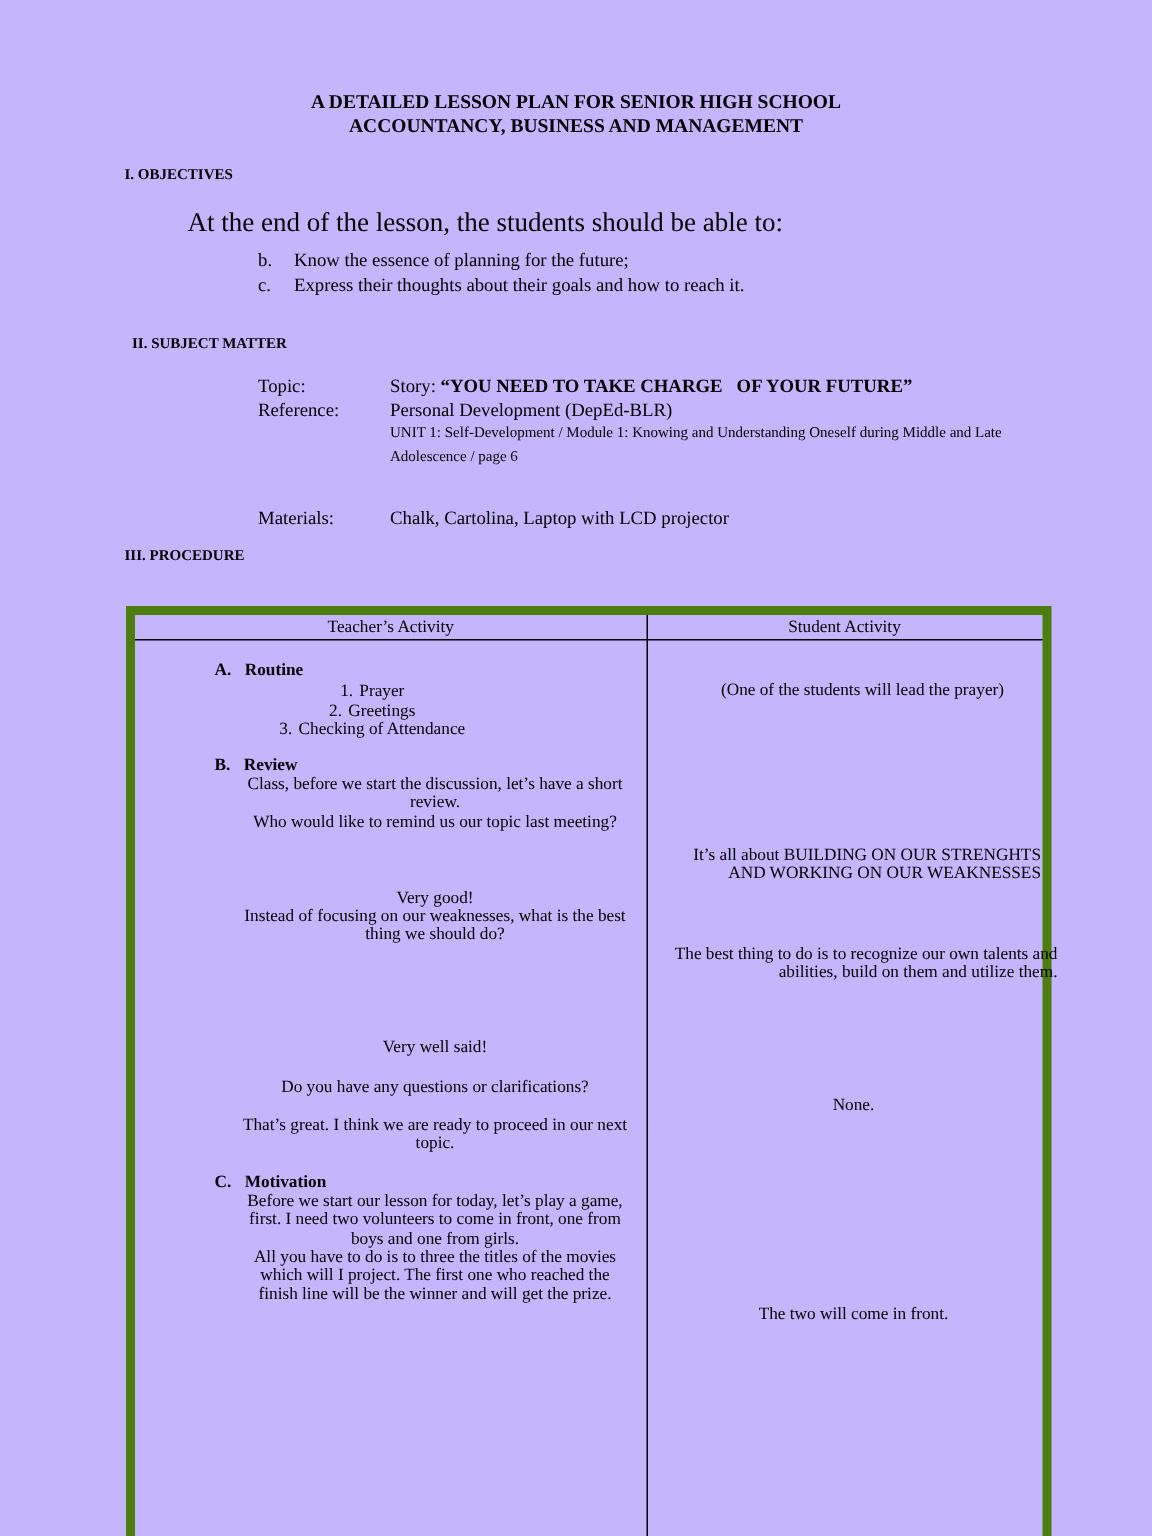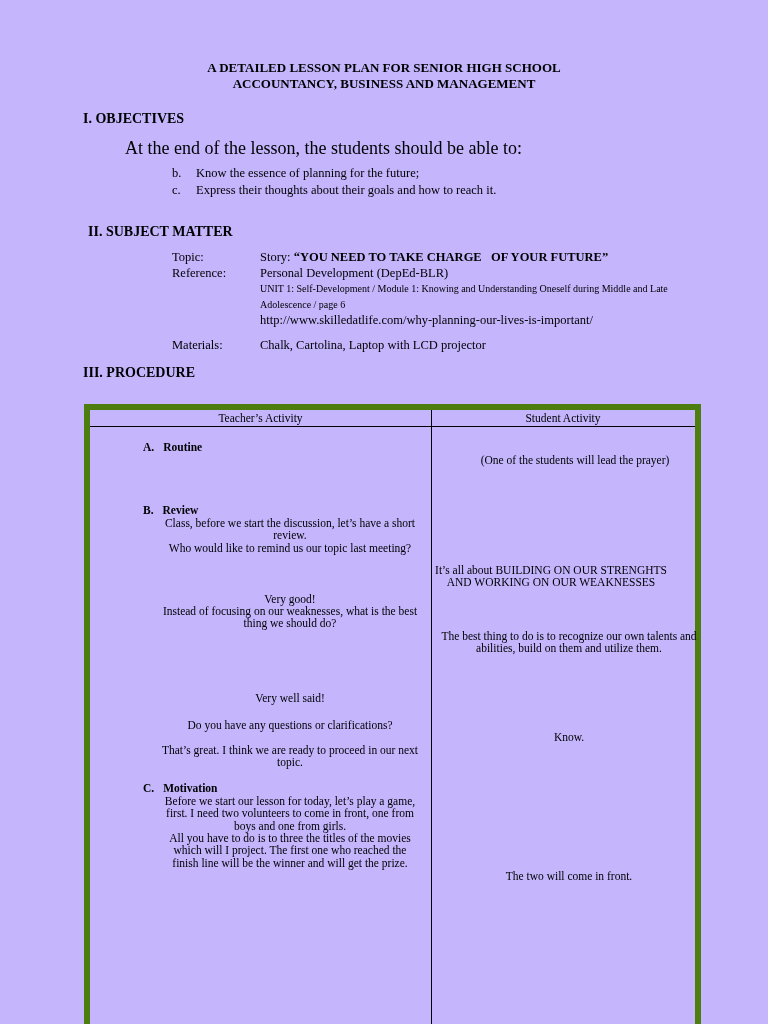--- a/index.html
+++ b/index.html
@@ -8,21 +8,21 @@
     position:relative; width:768px; height:1024px; margin:0 auto;
     background:#c4b5fd; color:#000;
     font-family:Liberation Serif, serif;
     overflow:hidden;
   }
   .abs { position:absolute; }
   .b { font-weight:bold; }
 
   .doc-title { top:60px; left:0; width:768px; text-align:center; font-weight:bold; font-size:13px; line-height:1.25; }
 
-  .h1 { font-weight:bold; font-size:14px; }
+  .h1 { font-weight:bold; font-size:10px; }
   .h-objectives { top:111px; left:83px; }
   .obj-intro { top:138px; left:125px; font-size:18px; }
   .obj-list { top:165px; left:172px; font-size:12.5px; line-height:17px; }
   .obj-item .li-label { display:inline-block; width:24px; }
 
   .h-subject { top:224px; left:88px; }
   .sm-label { font-size:12.5px; }
   .sm-value { font-size:12.5px; }
   .lbl-col { left:172px; }
   .val-col { left:260px; }
@@ -43,21 +43,21 @@
   .th.left { width:341px; }
   .th.right { flex:1; }
   .vline { position:absolute; left:341px; top:0; bottom:0; border-left:1px solid #000; }
 
   .tb { position:absolute; font-size:11.5px; line-height:1.08;text-align:center; }
   .sec .sec-t { margin-left:9px; }
   .list .li .num { display:inline-block; width:17px; }
   .list { line-height:12.5px; }
   .para { left:71px; width:258px; }
   .rc { left:341px; width:276px; text-align:center; }
-  .rc-left { left:343px; width:272px; text-align:center; }
+  .rc-left { left:343px; width:272px; text-align:right; }
 </style>
 </head>
 <body>
 
 <div class="page">
 
   <div class="abs doc-title">
     <div>A DETAILED LESSON PLAN FOR SENIOR HIGH SCHOOL</div>
     <div>ACCOUNTANCY, BUSINESS AND MANAGEMENT</div>
   </div>
@@ -77,55 +77,65 @@
 
   <div class="abs sm-label lbl-col topic-row">Topic:</div>
   <div class="abs sm-value val-col topic-row">
     <span>Story:</span>
     <span class="b">“YOU NEED TO TAKE CHARGE&nbsp;&nbsp; OF YOUR FUTURE”</span>
   </div>
 
   <div class="abs sm-label lbl-col ref-row">Reference:</div>
   <div class="abs sm-value val-col ref-row">Personal Development (DepEd-BLR)</div>
   <div class="abs unit-para">UNIT 1: Self-Development / Module 1: Knowing and Understanding Oneself during Middle and Late Adolescence / page 6</div>
-  <div class="abs url-line">http://www.skilledatlife.com/why-planning-our-lives-is-important/</div>
 
   <div class="abs sm-label lbl-col mat-row">Materials:</div>
   <div class="abs sm-value val-col mat-row">Chalk, Cartolina, Laptop with LCD projector</div>
 
   <div class="abs h1 h-procedure">III. PROCEDURE</div>
 
   <div class="table">
     <div class="thead">
       <div class="th left">Teacher’s Activity</div>
       <div class="th right">Student Activity</div>
     </div>
     <div class="vline"></div>
 
     <div class="tb sec" style="top:31px; left:53px;">
       <span class="b">A.</span><span class="b sec-t">Routine</span>
+    </div>
+    <div class="tb list" style="top:45px; left:92px;">
+      <div class="li">
+        <span class="num">1.</span><span>Prayer</span>
+      </div>
+      <div class="li">
+        <span class="num">2.</span><span>Greetings</span>
+      </div>
+      <div class="li">
+        <span class="num">3.</span><span>Checking of Attendance</span>
+      </div>
     </div>
 
     <div class="tb sec" style="top:94px; left:53px;">
       <span class="b">B.</span><span class="b sec-t">Review</span>
     </div>
     <div class="tb para" style="top:107px;">Class, before we start the discussion, let’s have a short review.</div>
     <div class="tb para" style="top:132px;">Who would like to remind us our topic last meeting?</div>
     <div class="tb para" style="top:183px;">Very good!</div>
     <div class="tb para" style="top:195px;">Instead of focusing on our weaknesses, what is the best thing we should do?</div>
     <div class="tb para" style="top:282px;">Very well said!</div>
     <div class="tb para" style="top:309px;">Do you have any questions or clarifications?</div>
     <div class="tb para" style="top:334px;">That’s great. I think we are ready to proceed in our next topic.</div>
 
     <div class="tb sec" style="top:372px; left:53px;">
       <span class="b">C.</span><span class="b sec-t">Motivation</span>
     </div>
     <div class="tb para" style="top:385px;">Before we start our lesson for today, let’s play a game, first. I need two volunteers to come in front, one from boys and one from girls.</div>
     <div class="tb para" style="top:422px;">All you have to do is to three the titles of the movies which will I project. The first one who reached the finish line will be the winner and will get the prize.</div>
 
     <div class="tb rc" style="top:44px;padding-left:12px;">(One of the students will lead the prayer)</div>
-    <div class="tb rc" style="top:154px; left:336px; width:250px;">It’s all about BUILDING ON OUR STRENGHTS AND WORKING ON OUR WEAKNESSES</div>
+    <div class="tb rc" style="top:154px; left:354px; width:250px;text-align:right;">It’s all about BUILDING ON OUR STRENGHTS AND WORKING ON OUR WEAKNESSES</div>
     <div class="tb rc-left" style="top:220px;">The best thing to do is to recognize our own talents and abilities, build on them and utilize them.</div>
-    <div class="tb rc" style="top:321px;">Know.</div>
+    <div class="tb rc" style="top:321px;">None.</div>
     <div class="tb rc" style="top:460px;">The two will come in front.</div>
   </div>
 
 </div>
 
 </body></html>

